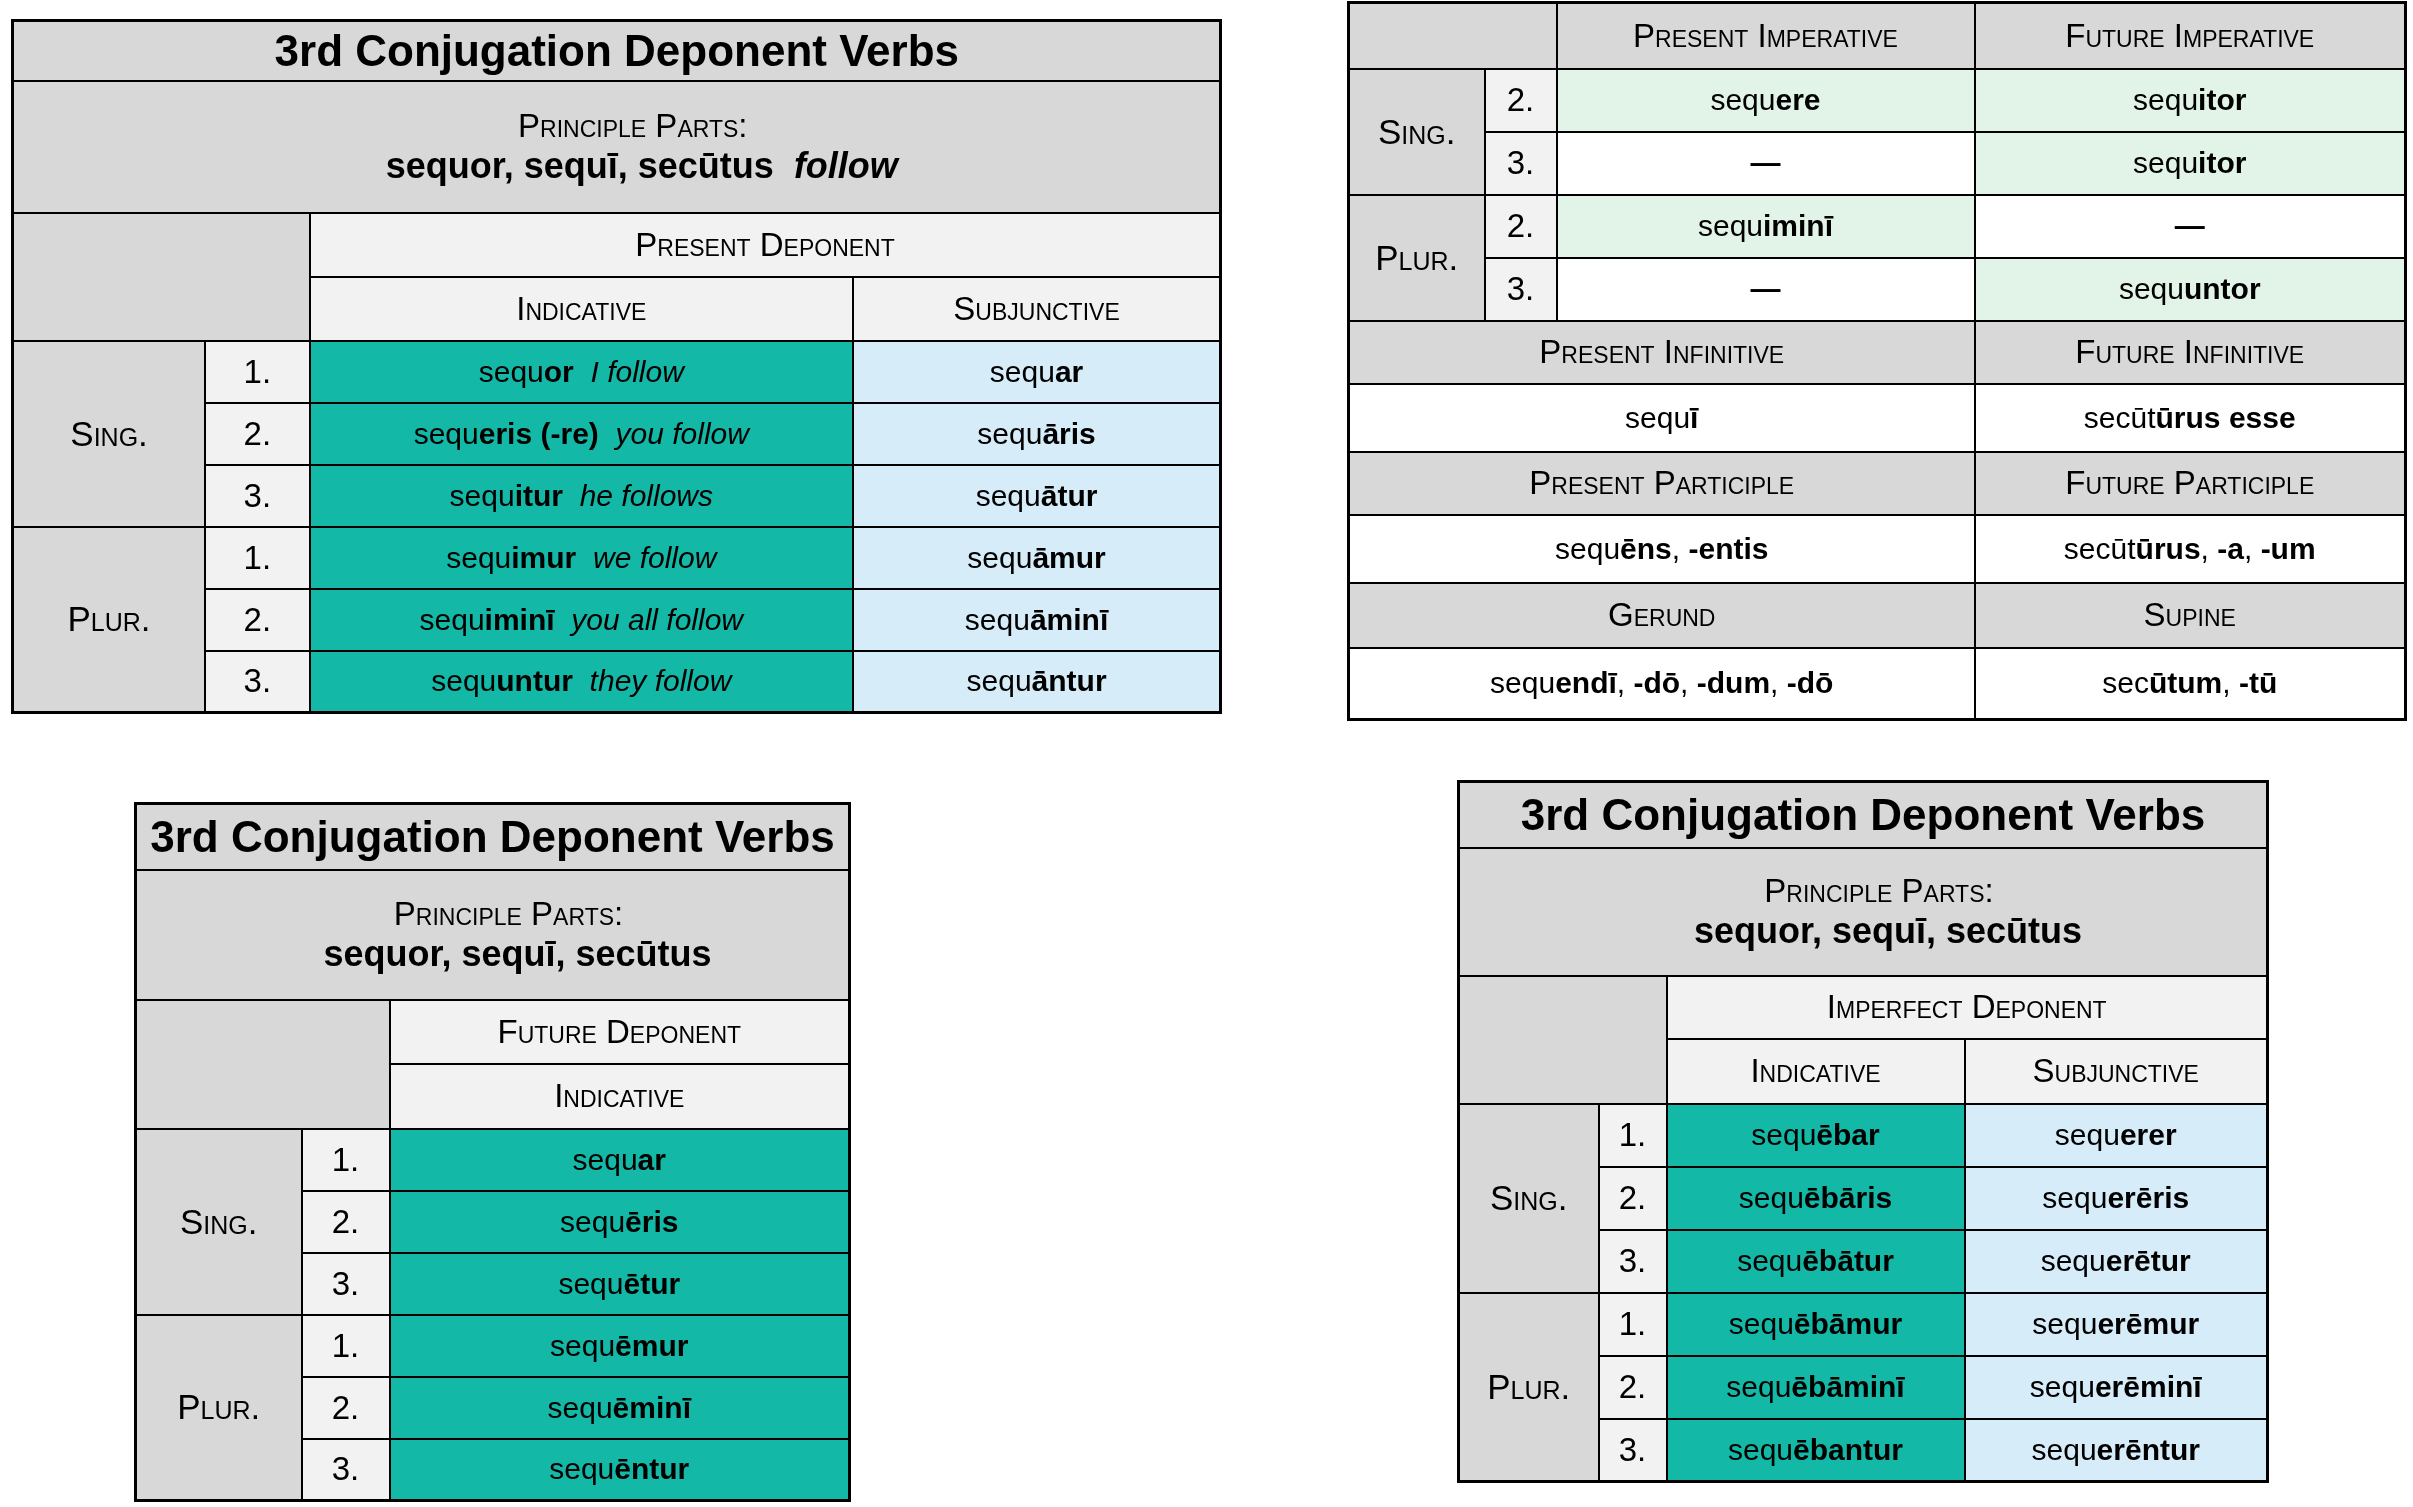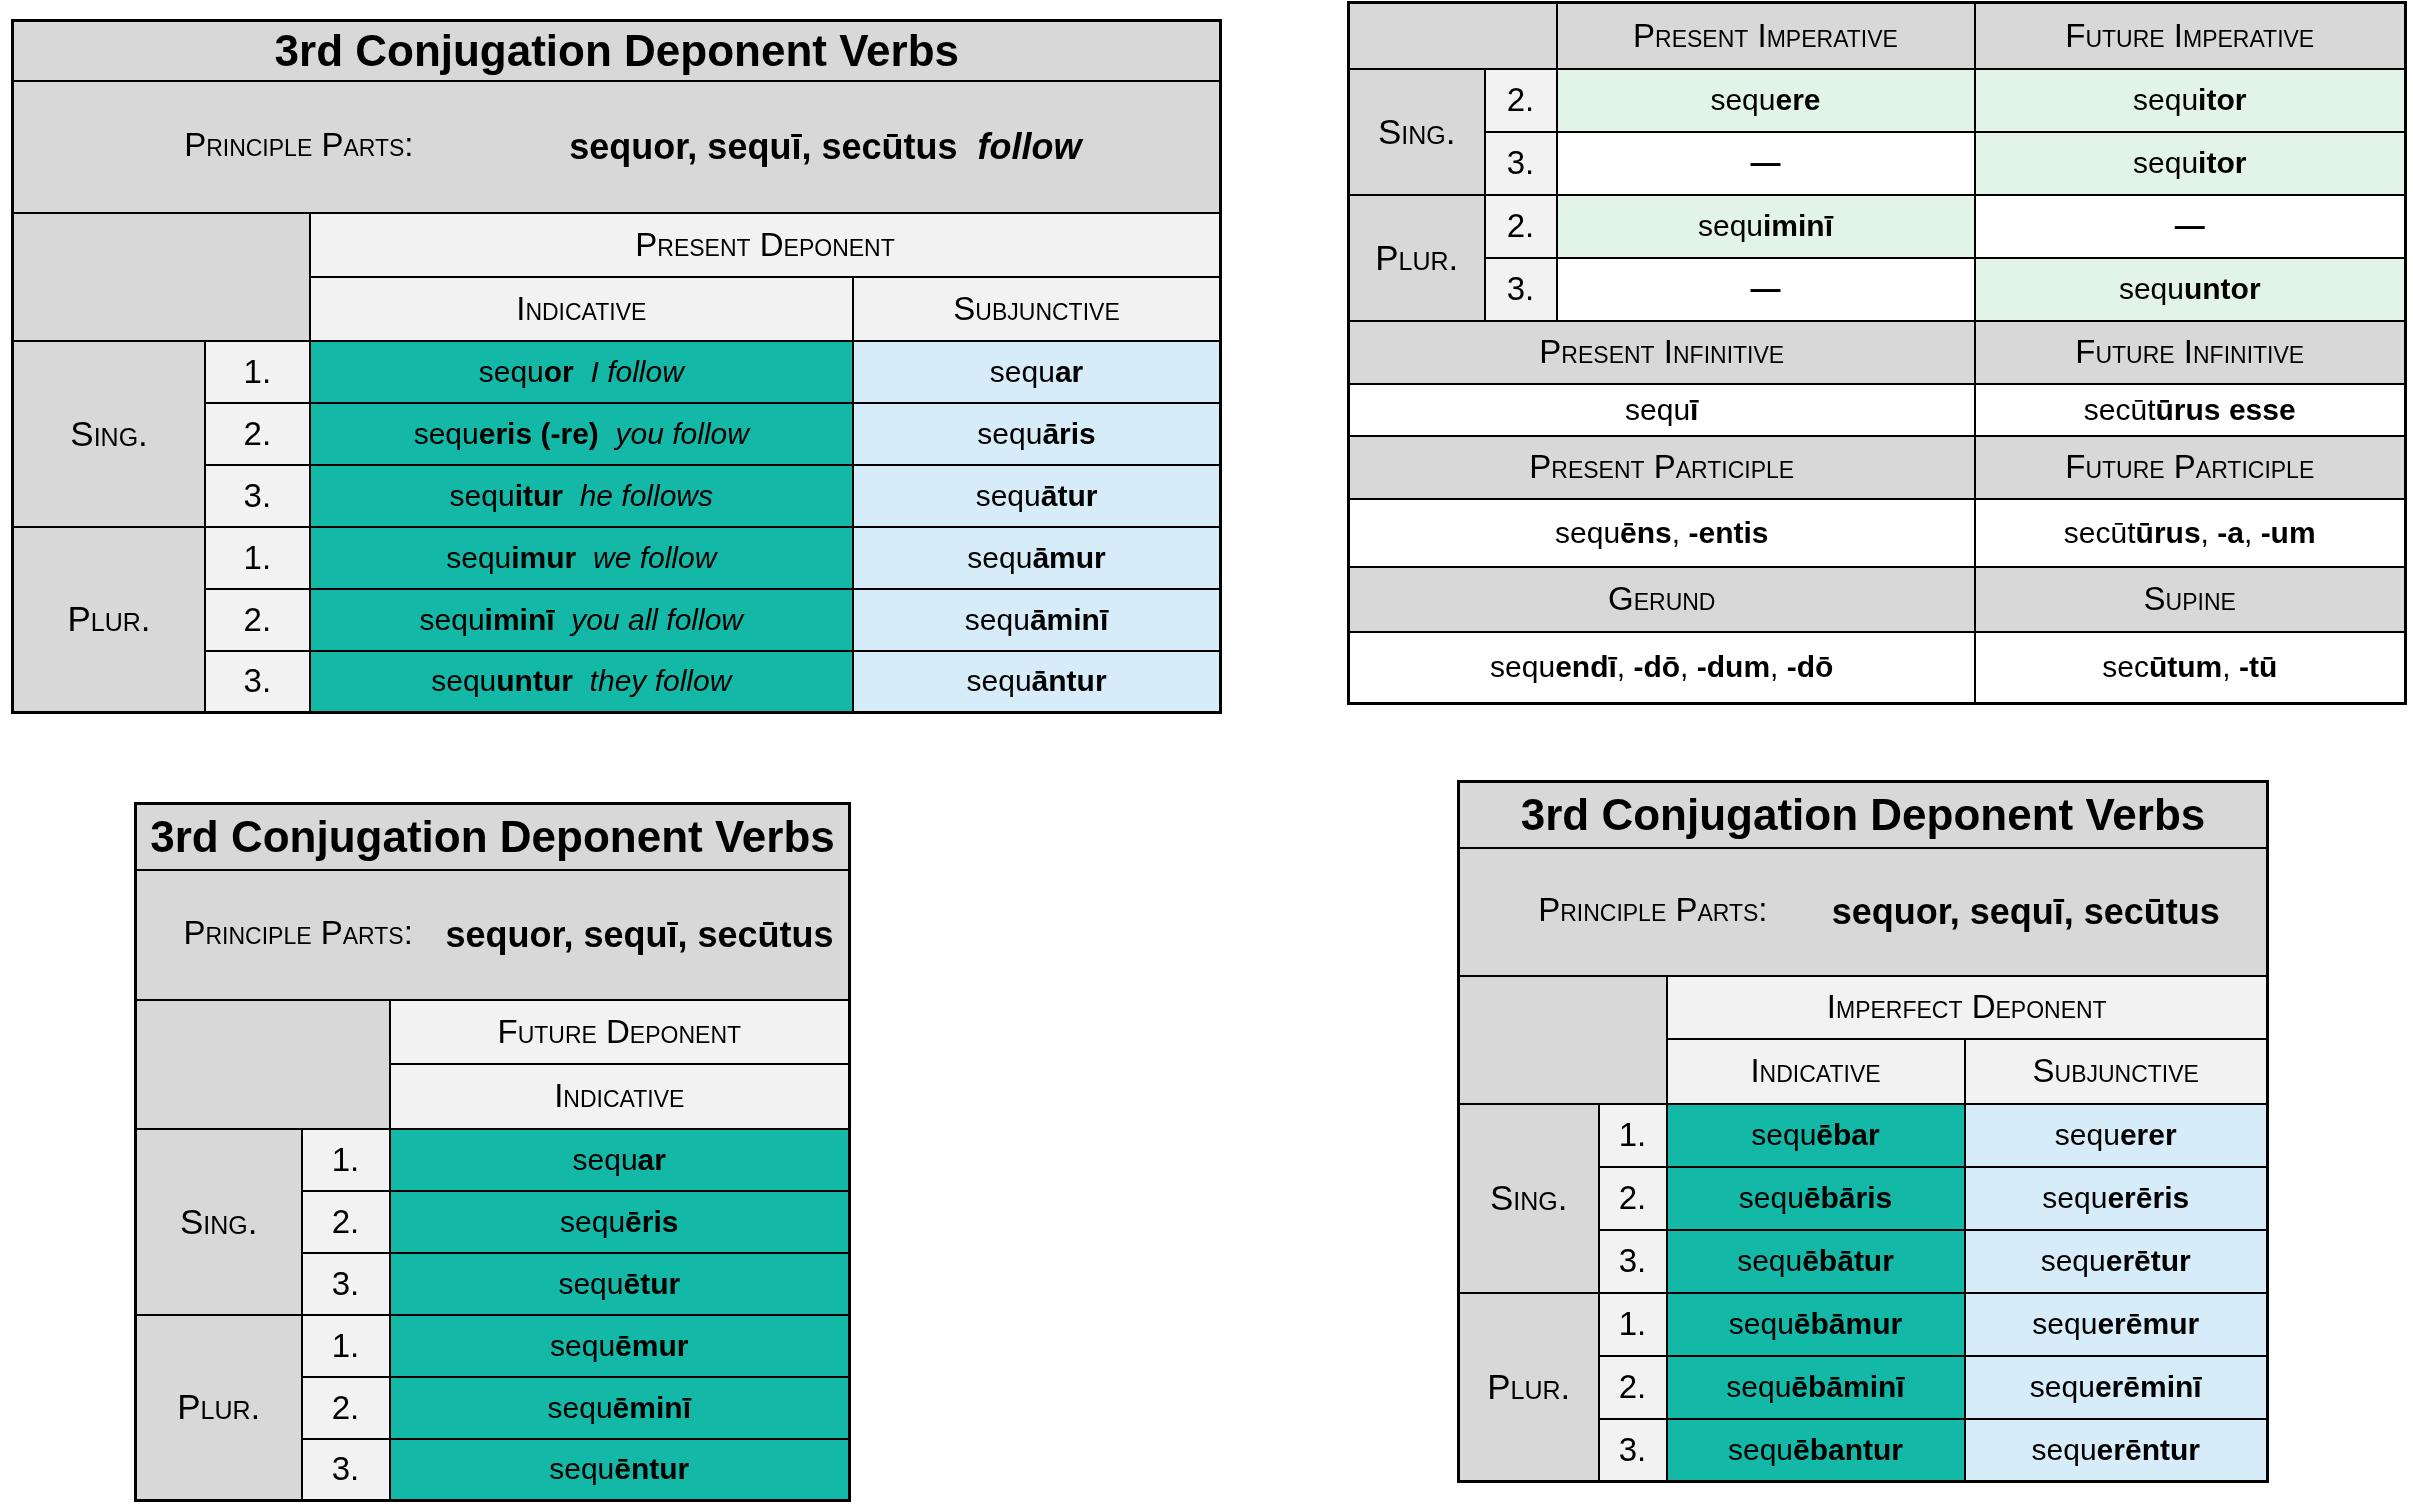--- a/index.html
+++ b/index.html
@@ -16,28 +16,28 @@
   .yel{background:#14b8a6;}
   .blu{background:#d6ecf8;}
   .grn{background:#e2f3e8;}
   .wht{background:#ffffff;}
   
   .sc{font-variant:small-caps;}
   .title{font-size:44px;font-weight:700;}
   .th{font-size:33px;}
   .grp{font-size:35px;}
   .form{font-size:30px;}
-  .partsInner{display:flex;flex-direction:row;justify-content:space-evenly;height:100%;padding-left:32px;}
+  .partsInner{display:flex;flex-direction:column;justify-content:space-evenly;height:100%;padding-left:32px;}
   .partsLabel{font-size:33px;font-variant:small-caps;}
   .partsLine{font-size:36px;font-weight:700;margin-left:18px;}
   .b{font-weight:700;}
   .i{font-style:italic;}
   
   .r80{height:60px}.r82{height:62px}.r83{height:63px}.r84{height:63px}.r85{height:64px}
-  .r86{height:65px}.r88{height:66px}.r90{height:52px}.r94{height:68px}.r96{height:72px}
+  .r86{height:65px}.r88{height:66px}.r90{height:68px}.r94{height:68px}.r96{height:72px}
   .r170{height:128px}.r172{height:130px}.r175{height:132px}
   
   #t1{left:11.3px;top:19px;width:1209px;}
   #t1 .c1{width:192px}#t1 .c2{width:105px}#t1 .c3{width:543px}#t1 .c4{width:368px}
   #t2{left:1347px;top:1px;width:1056px;}
   #t2 .c1{width:136px}#t2 .c2{width:72px}#t2 .c3{width:418px}#t2 .c4{width:431px}
   #t3{left:134px;top:802px;width:714px;}
   #t3 .c1{width:166px}#t3 .c2{width:88px}#t3 .c3{width:460px}
   #t4{left:1457px;top:780px;width:809px;}
   #t4 .c1{width:140px}#t4 .c2{width:68px}#t4 .c3{width:298px}#t4 .c4{width:303px}

